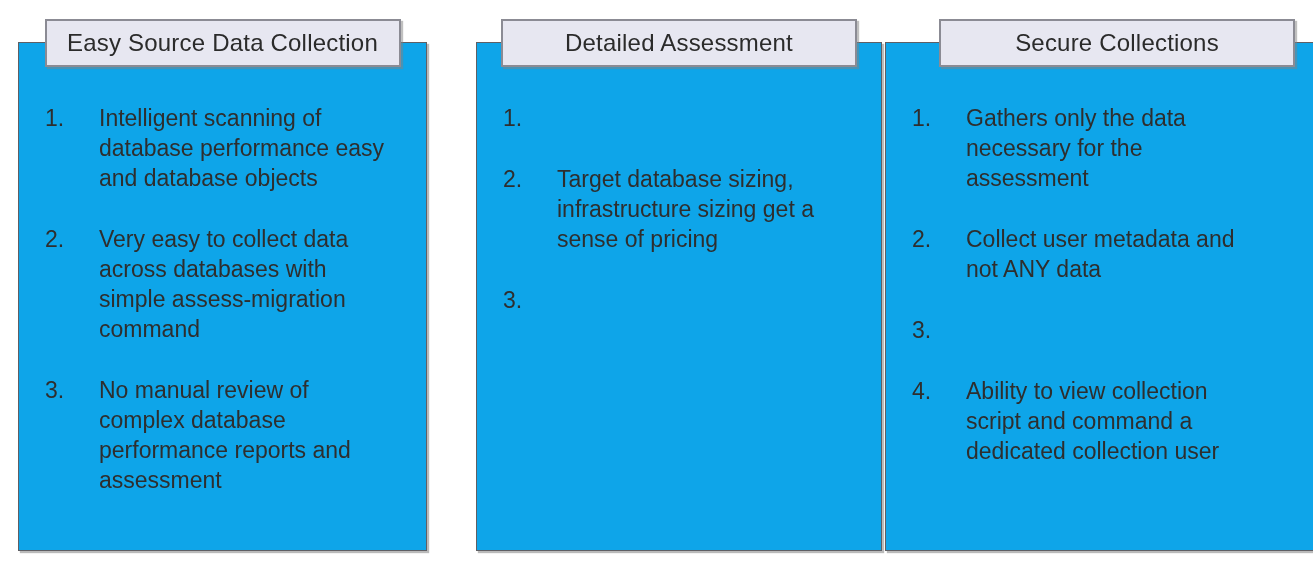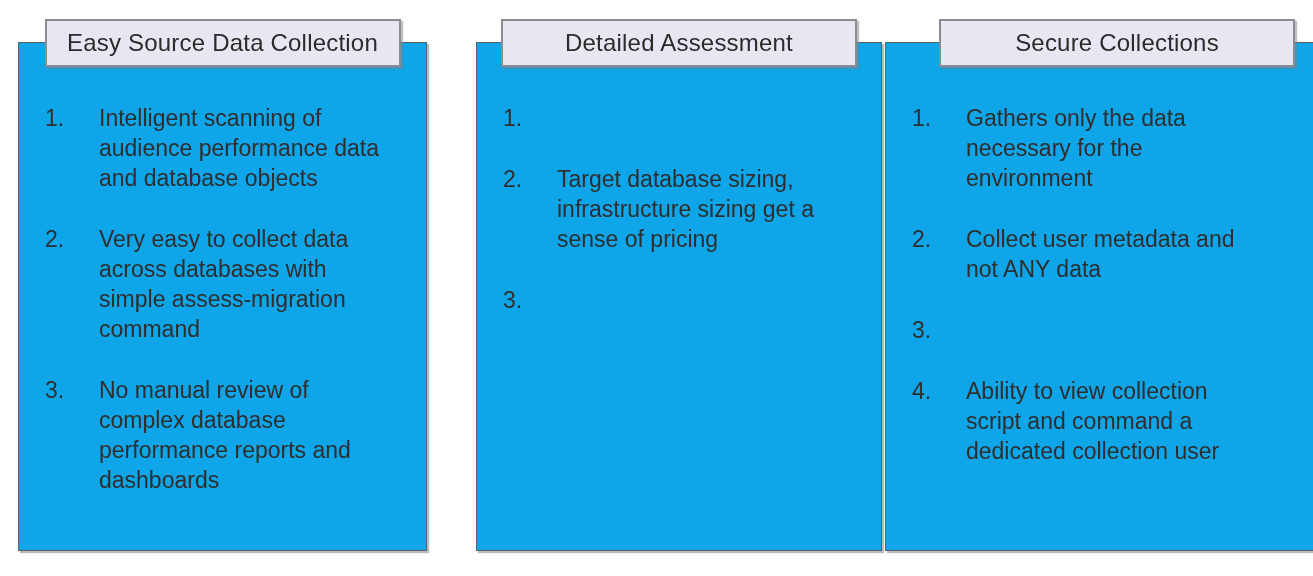--- a/index.html
+++ b/index.html
@@ -75,36 +75,36 @@
 <div class="canvas">
 
   <section class="panel panel-1">
     <div class="title-box">
       <span>Easy Source Data Collection</span>
     </div>
     <ol class="items">
       <li>
         <span class="num">1.</span>
         <span class="txt">Intelligent scanning of
-audience performance data
+database performance easy
 and database objects</span>
       </li>
       <li>
         <span class="num">2.</span>
         <span class="txt">Very easy to collect data
 across databases with
 simple assess-migration
 command</span>
       </li>
       <li>
         <span class="num">3.</span>
         <span class="txt">No manual review of
 complex database
 performance reports and
-dashboards</span>
+assessment</span>
       </li>
     </ol>
   </section>
 
   <section class="panel panel-2">
     <div class="title-box">
       <span>Detailed Assessment</span>
     </div>
     <ol class="items">
       <li>
@@ -124,21 +124,21 @@
 
   <section class="panel panel-3">
     <div class="title-box">
       <span>Secure Collections</span>
     </div>
     <ol class="items">
       <li>
         <span class="num">1.</span>
         <span class="txt">Gathers only the data
 necessary for the
-environment</span>
+assessment</span>
       </li>
       <li>
         <span class="num">2.</span>
         <span class="txt">Collect user metadata and
 not ANY data</span>
       </li>
       <li>
         <span class="num">3.</span>
       </li>
       <li>

